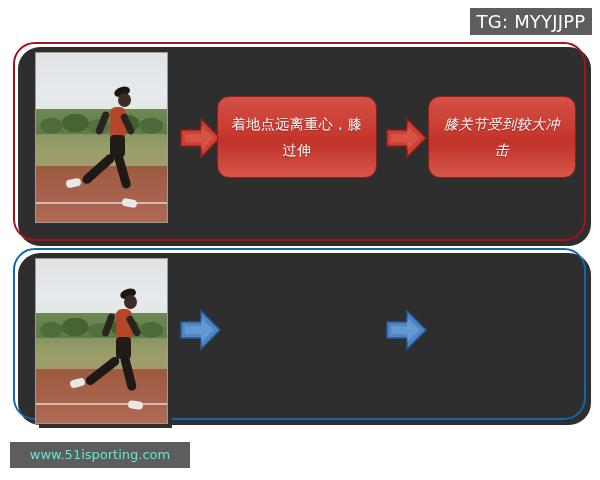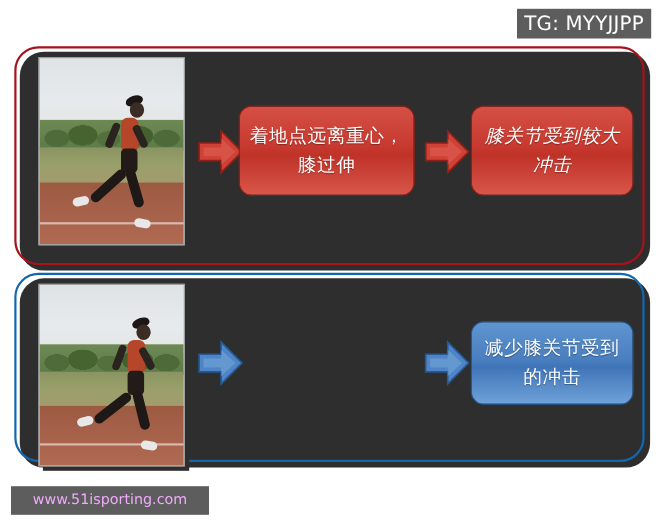--- a/index.html
+++ b/index.html
@@ -36,21 +36,21 @@
   }
 
   
   .watermark {
     position: absolute;
     left: 10px;
     top: 442px;
     width: 180px;
     height: 26px;
     background: #5d5d5d;
-    color: #f0abfc;
+    color: #5eead4;
     font-size: 13px;
     line-height: 26px;
     text-align: center;
     z-index: 40;
     white-space: nowrap;
   }
 
   
   .frame {
     position: absolute;
@@ -147,21 +147,21 @@
   .pbox {
     position: absolute;
     box-sizing: border-box;
     border-radius: 12px;
     z-index: 15;
     display: flex;
     align-items: center;
     justify-content: center;
     text-align: center;
     color: #ffffff;
-    font-size: 17px;
+    font-size: 14px;
     line-height: 26px;
     letter-spacing: 0.5px;
     padding: 4px 8px;
     box-shadow: 4px 4px 0 0 #2e2e2e;
     font-family: "DejaVu Sans", "Liberation Sans", sans-serif;
   }
   .pbox-red {
     background: linear-gradient(180deg, #d45045 0%, #c8392f 45%, #bf3228 55%, #d8564a 100%);
     border: 1.5px solid #8f2019;
     text-shadow: 0 1px 1px rgba(0,0,0,0.35);
@@ -262,19 +262,18 @@
   </div>
 
 
   <div class="arrow arr-b2">
     <svg viewBox="0 0 40 44">
       <polygon points="0,14 20,14 20,3 39,22 20,41 20,30 0,30" fill="#4f85c6" stroke="#255a96" stroke-width="1.5"></polygon>
       <polygon points="4,18 20,18 20,10 33,22 20,34 20,26 4,26" fill="#7fb0de" opacity="0.45"></polygon>
     </svg>
   </div>
 
-  <div class="pbox pbox-blue box-b2">减少膝关节受到的冲击</div>
 
   <div class="tg-tag">TG: MYYJJPP</div>
 
   <div class="watermark">www.51isporting.com</div>
 
 </div>
 
 </body></html>

